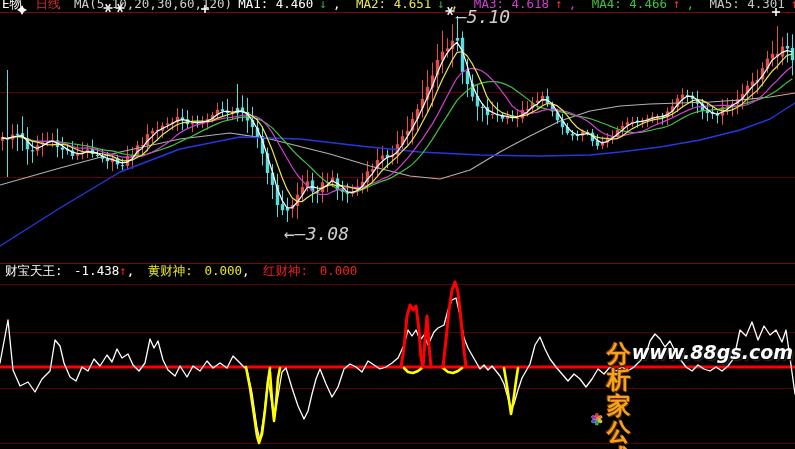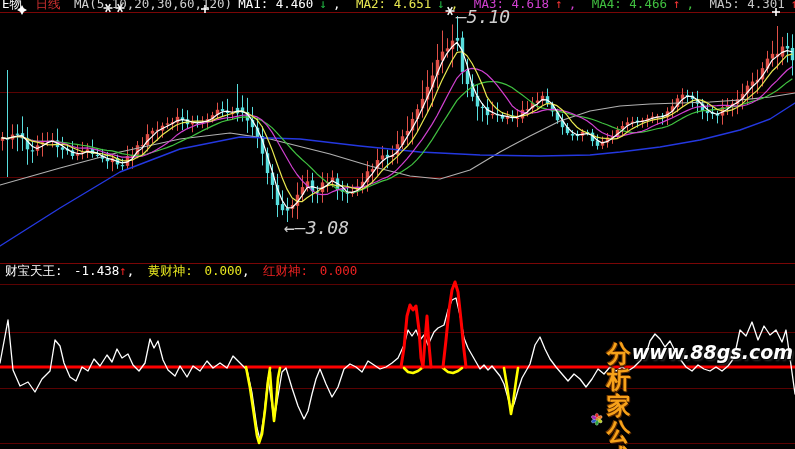--- a/index.html
+++ b/index.html
@@ -8,21 +8,21 @@
   .hdr{position:absolute;top:-3px;left:2px;white-space:nowrap;font-size:12.5px;line-height:14px;z-index:6;}
   .hdr span{margin-right:6px;}
   .hdr .maitem{margin-right:2px;}
   .hdr2{position:absolute;top:264px;left:5px;white-space:nowrap;font-size:12.5px;line-height:14px;z-index:6;}
   .w{color:#ffffff}
   .period{color:#cf3030}
   .spec{color:#d0d0d0}
   svg.chart{position:absolute;left:0;top:0;z-index:2;}
   .anno{position:absolute;color:#cfcfcf;font-size:18px;z-index:5;white-space:nowrap;font-style:italic;}
   .anno-high{left:456px;top:6px;}
-  .anno-low{left:284px;top:217px;}
+  .anno-low{left:284px;top:223px;}
   .watermark{position:absolute;right:2px;bottom:2px;width:202px;height:56px;display:flex;
              align-items:center;z-index:7;}
   .wm-text{display:flex;flex-direction:row;margin-left:4px;}
   .wm-site{font-size:24px;font-weight:bold;color:#f6a21a;letter-spacing:1px;
            text-shadow:1px 1px 0 #5a2800,-1px -1px 0 #7a3c00,0 2px 2px #000;line-height:26px;
            font-family:"DejaVu Sans","Liberation Sans",sans-serif;}
   .wm-url{font-size:19px;font-weight:bold;font-style:italic;color:#ffffff;
           text-shadow:1px 1px 1px #000,2px 2px 2px #333;line-height:22px;
           font-family:"DejaVu Sans","Liberation Sans",sans-serif;}
 </style>

